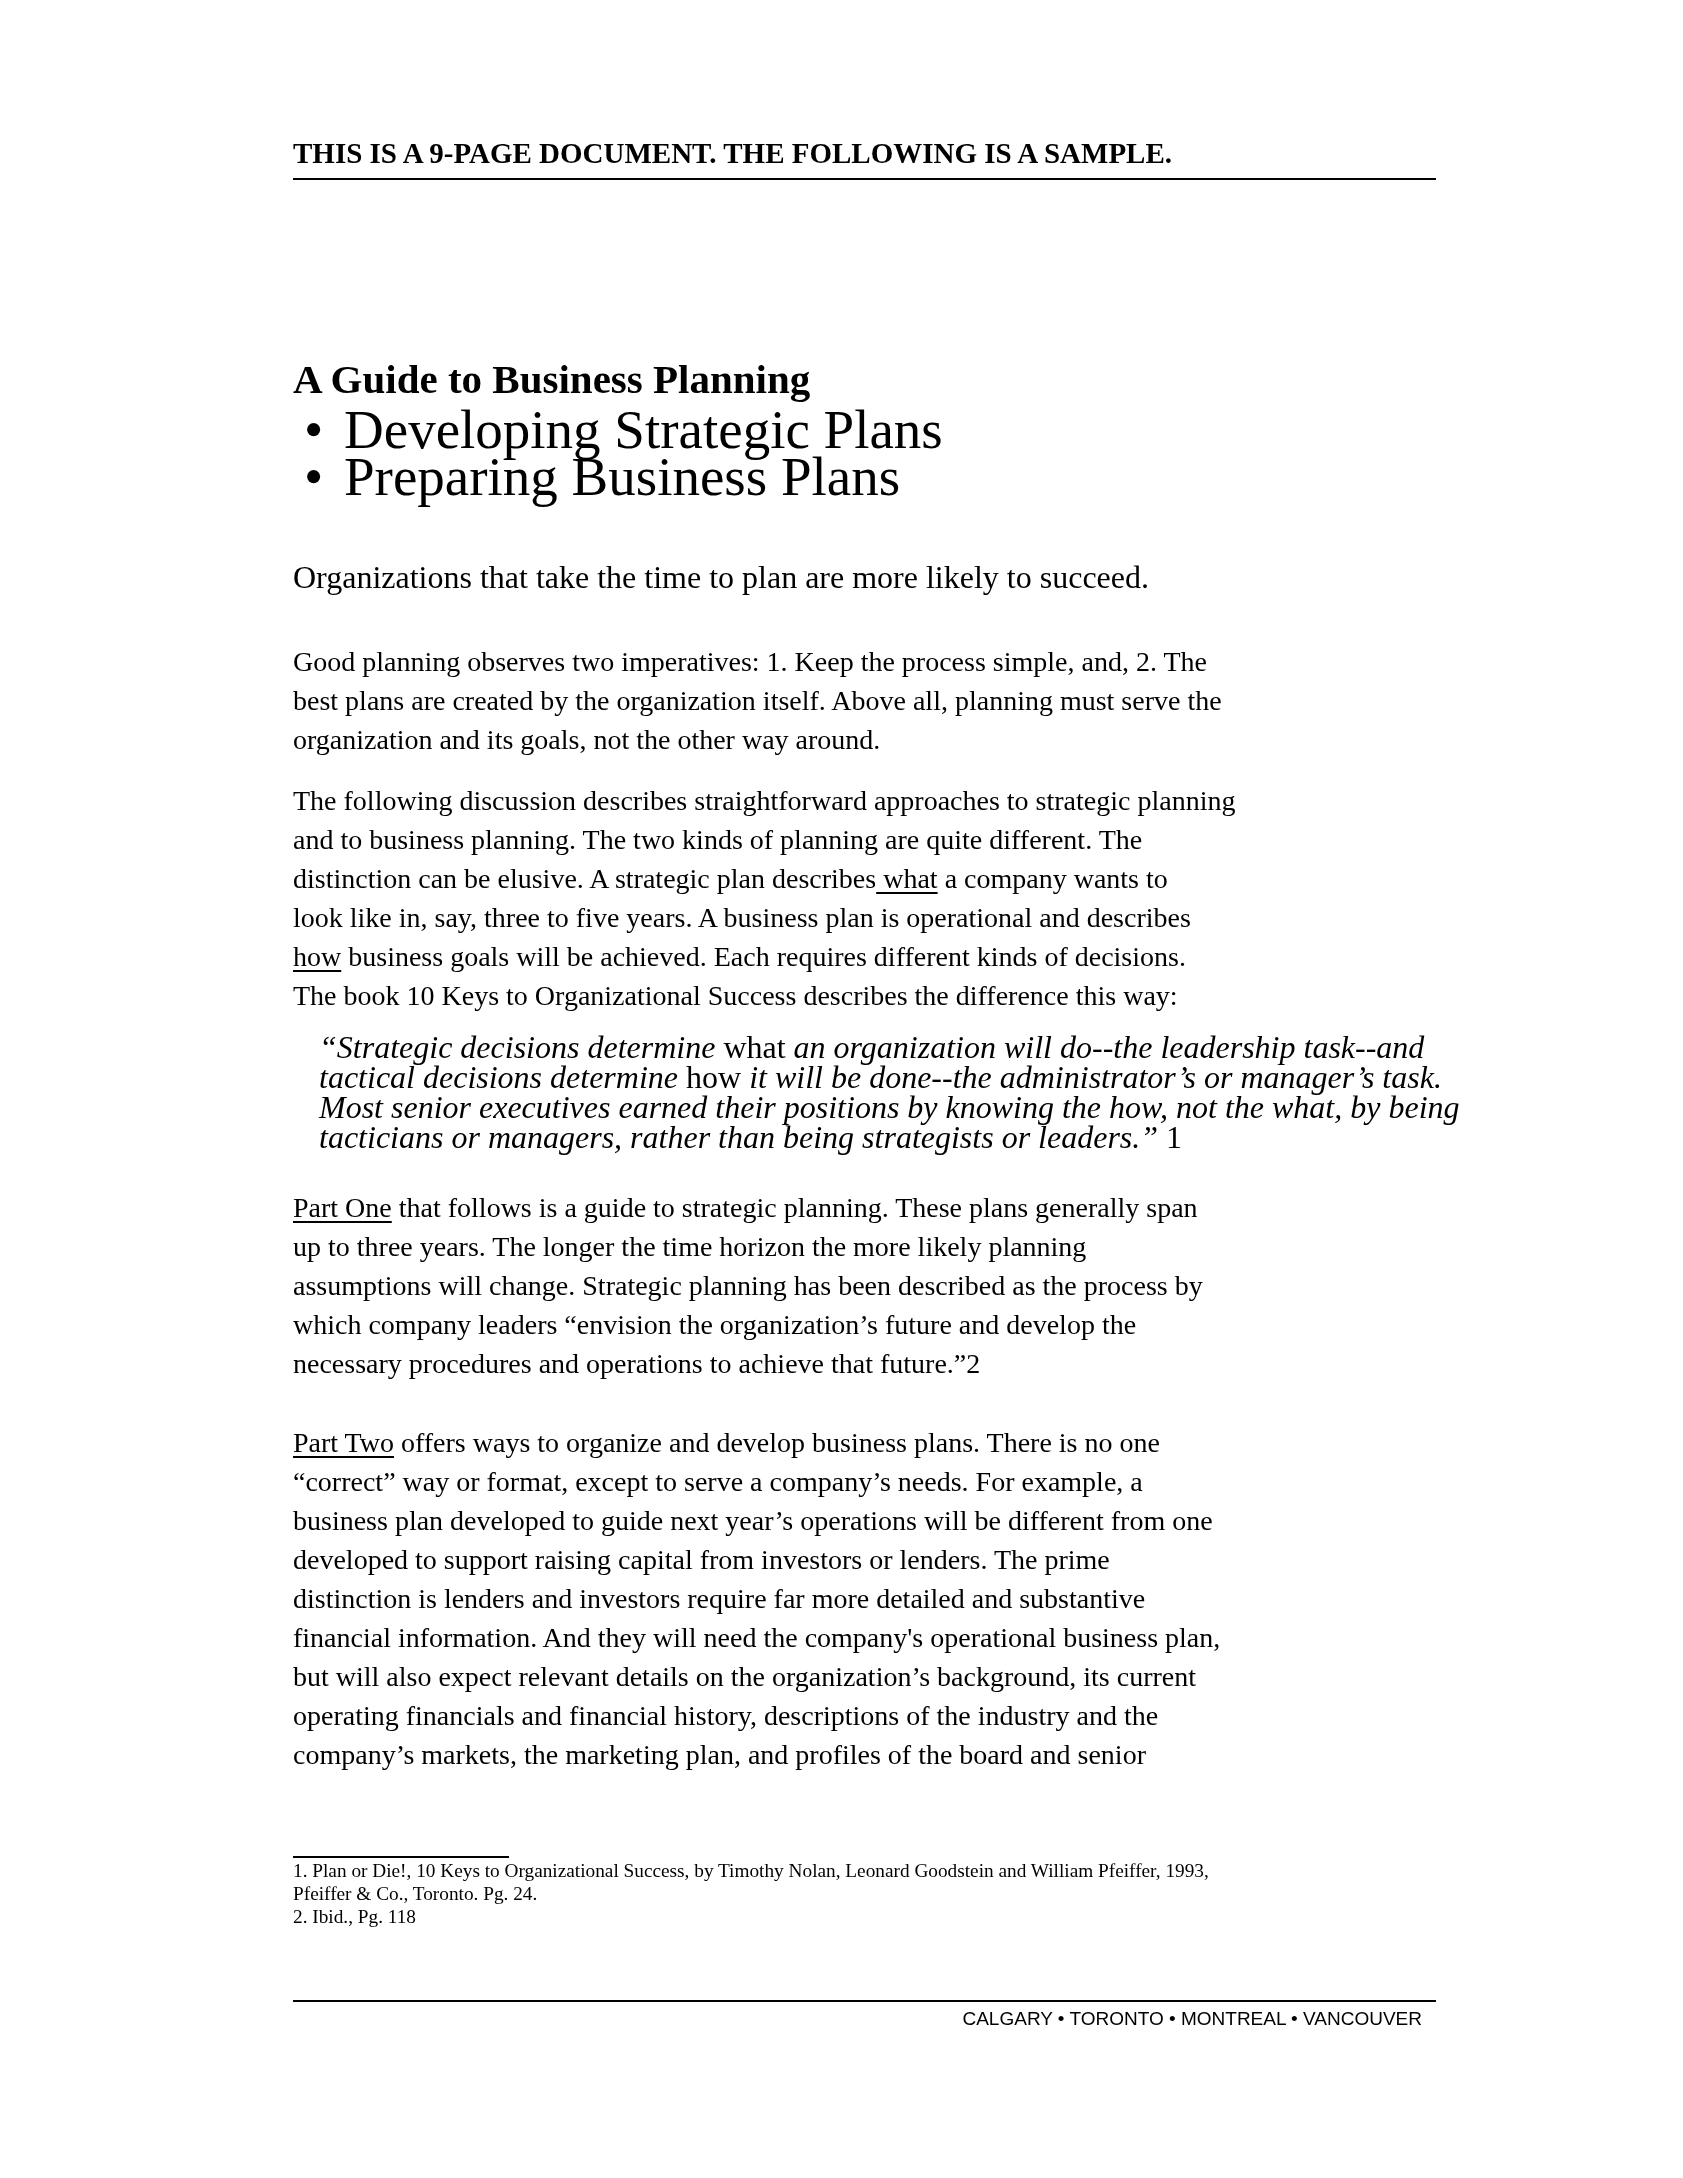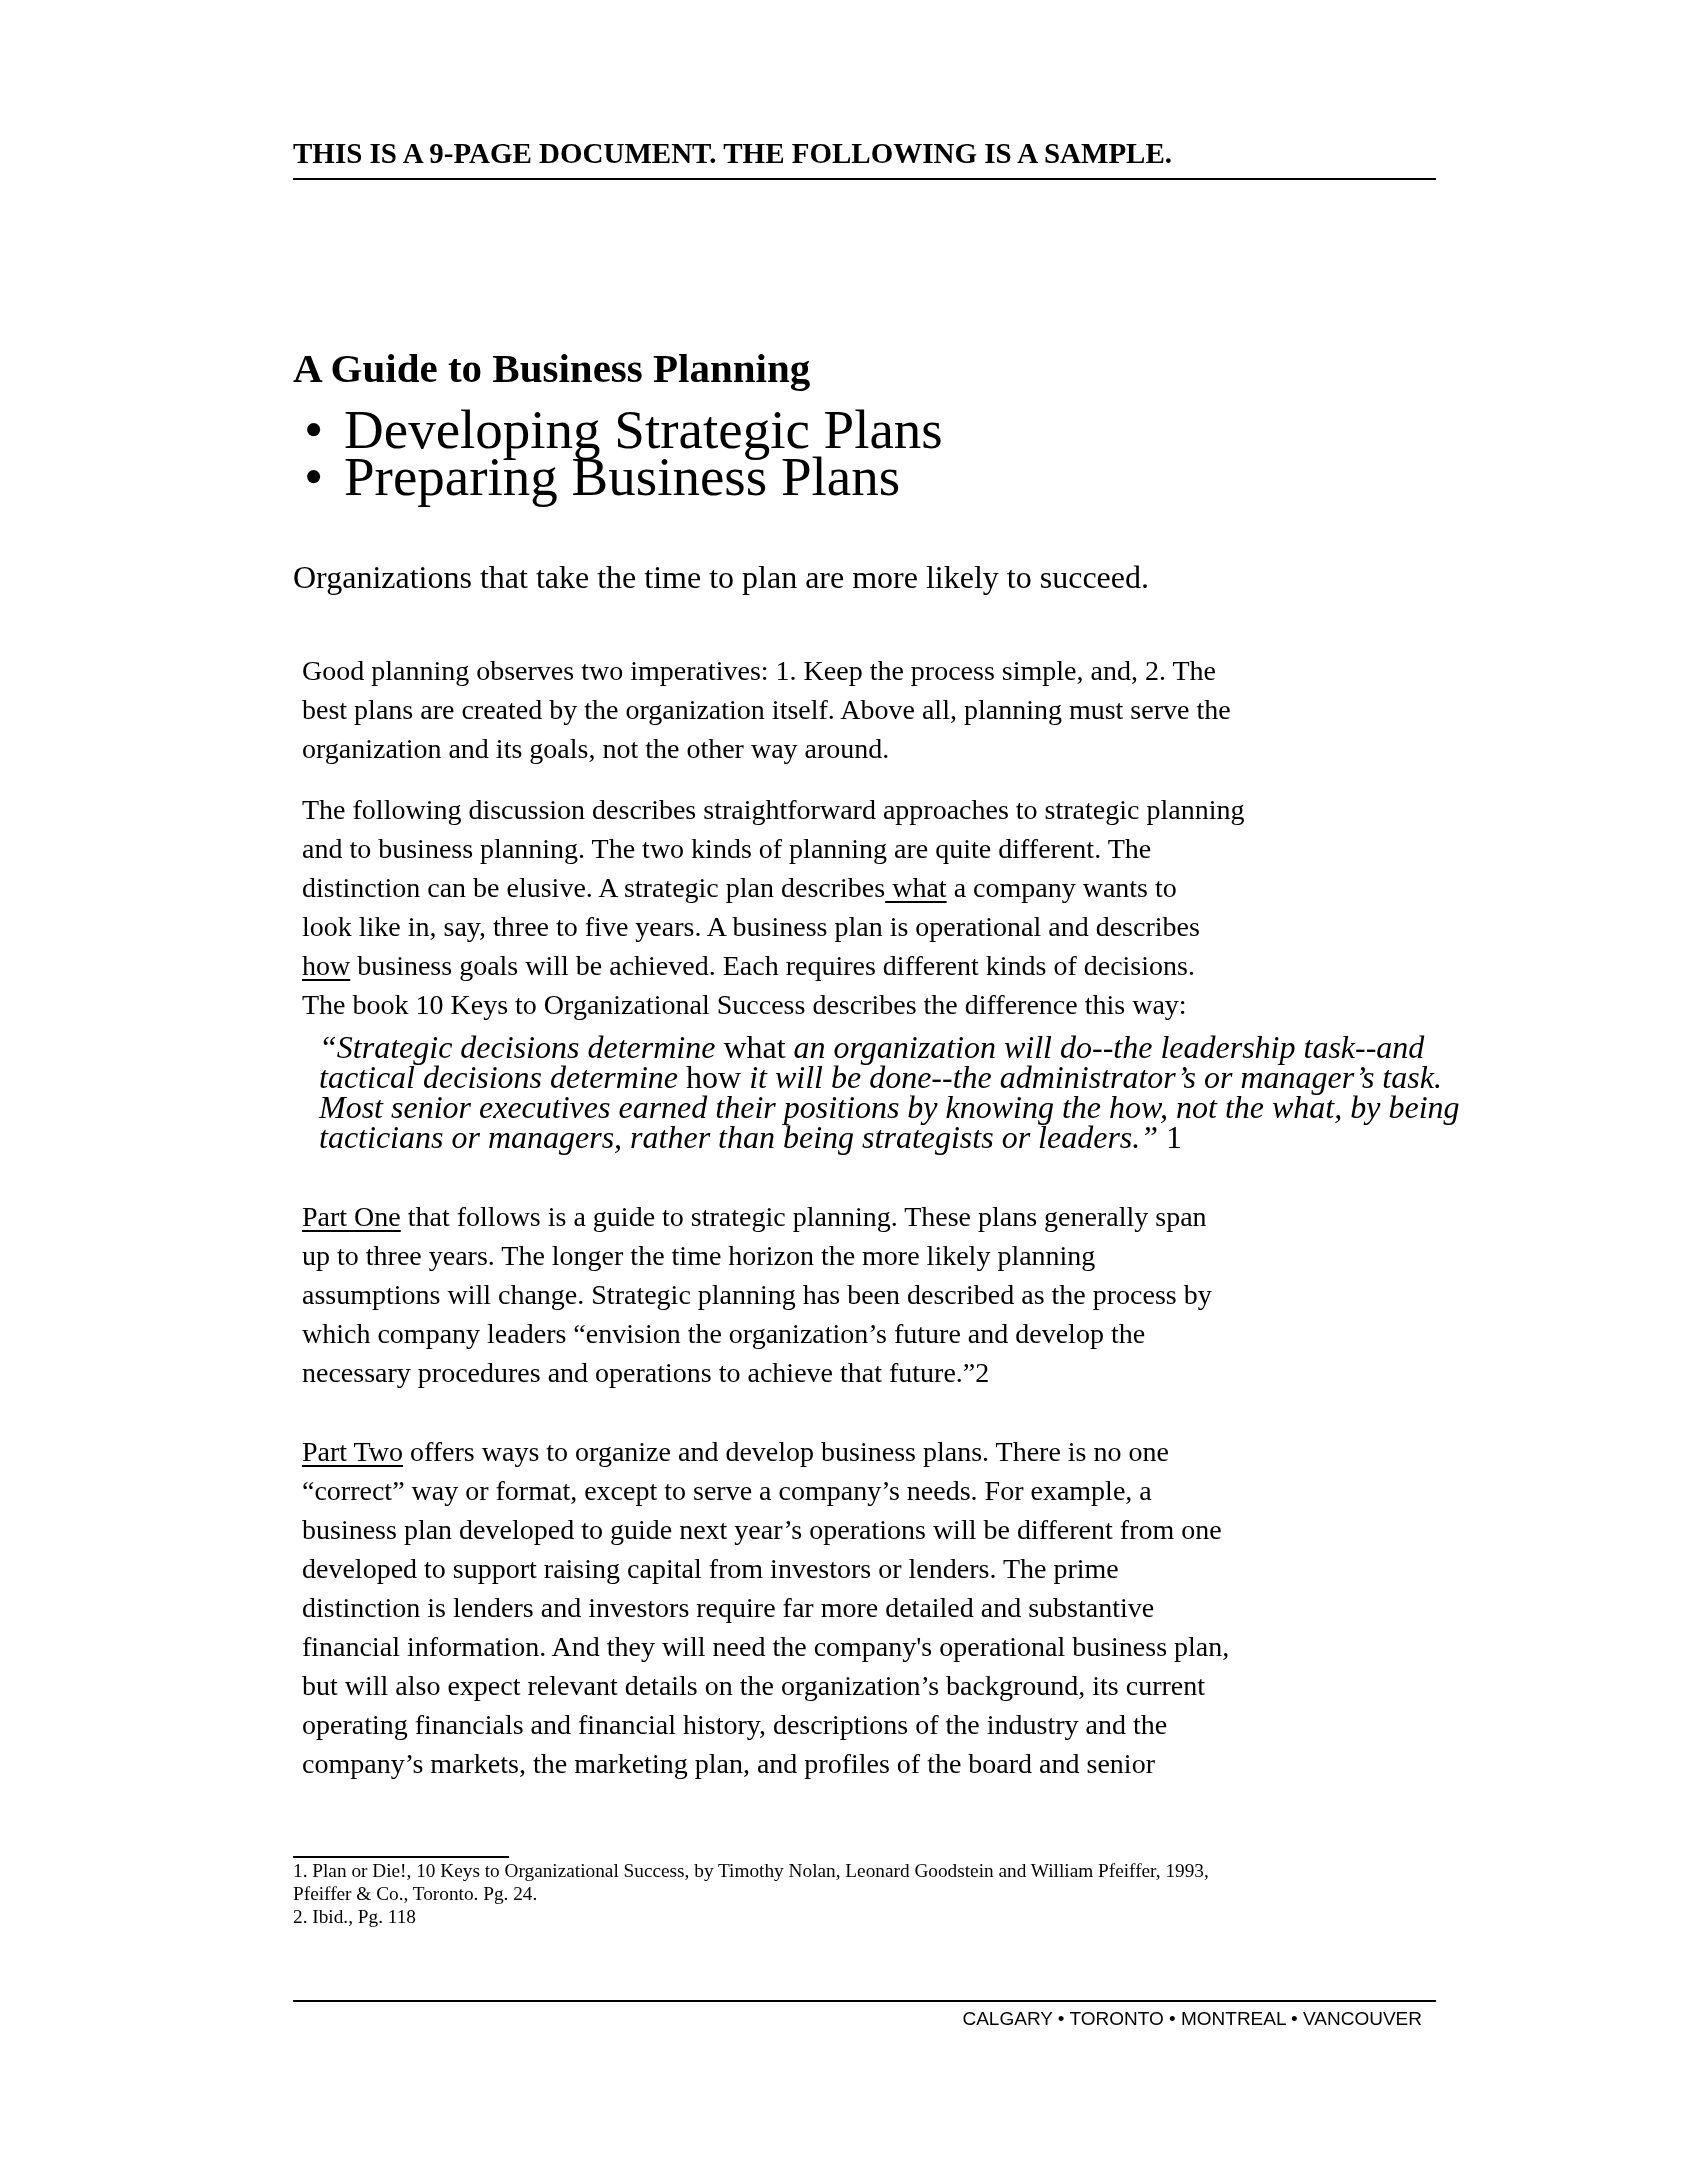--- a/index.html
+++ b/index.html
@@ -1,25 +1,25 @@
 <!DOCTYPE html>
 <html><head>
   <meta charset="utf-8">
   <style>
     html, body { margin: 0; padding: 0; background: #ffffff; }
     body { width: 1683px; height: 2178px; position: relative; overflow: hidden; color: #000; font-family: "Liberation Serif", serif; }
     .abs { position: absolute; }
     .header { left: 293px; top: 137px; font-size: 29px; font-weight: bold; letter-spacing: 0px; white-space: nowrap; }
     .header-rule { left: 293px; top: 178px; width: 1143px; height: 0; border-top: 2px solid #000; }
-    .title { left: 293px; top: 344px; font-size: 41px; font-weight: bold; white-space: nowrap; }
+    .title { left: 293px; top: 355px; font-size: 41px; font-weight: bold; white-space: nowrap; }
     .bullets { left: 304px; top: 406px; font-size: 55px; line-height: 47px; margin: 0; padding: 0; list-style: none; }
     .bullets li { white-space: nowrap; }
     .bullet-dot { display: inline-block; width: 40px; }
     .tagline { left: 293px; top: 559px; font-size: 32px; white-space: nowrap; }
-    .para { left: 293px; width: 1148px; font-size: 28px; line-height: 39px; margin: 9px; }
+    .para { left: 293px; width: 1148px; font-size: 28px; line-height: 39px; margin: 0; }
     .para .line { display: block; white-space: nowrap; }
     .u { text-decoration: underline; text-underline-offset: 4px; }
     .i { }
     .quote { left: 319px; width: 1089px; font-size: 32px; line-height: 30px; font-style: italic; margin: 0; }
     .quote .line { display: block; white-space: nowrap; }
     .quote .n { font-style: normal; }
     .fn-rule { left: 293px; top: 1856px; width: 216px; height: 0; border-top: 2px solid #000; }
     .footnotes { left: 293px; top: 1859px; font-size: 19.3px; line-height: 23px; }
     .footnotes .line { display: block; white-space: nowrap; }
     .footer-rule { left: 293px; top: 2000px; width: 1143px; height: 0; border-top: 2px solid #000; }

